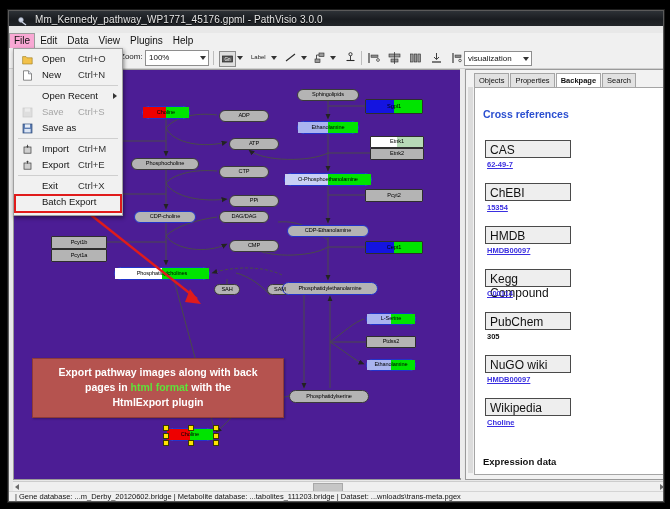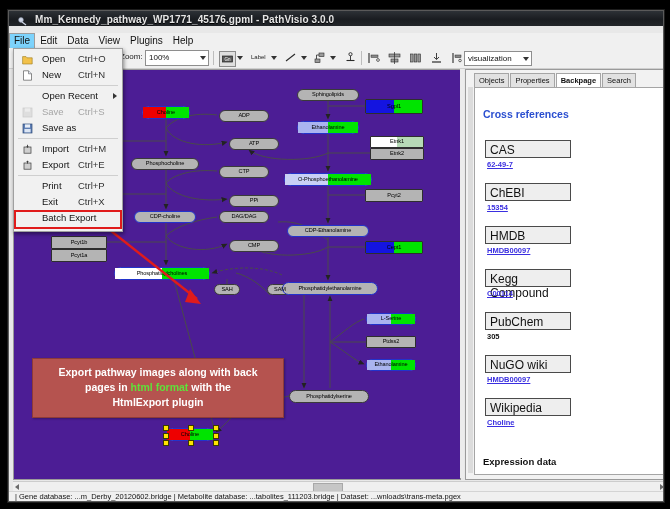--- a/index.html
+++ b/index.html
@@ -16,41 +16,40 @@
     position:absolute;left:8px;top:10px;width:654px;height:490px;
     background:#e8e8e8;
     border:1px solid #5a5a5a;
     box-shadow:0 0 0 1px #1d1d1d;
     overflow:hidden;
   }
   .titlebar{
     position:absolute;left:0;top:0;width:100%;height:15px;
     background:linear-gradient(#2d3136 0%, #1a1d21 55%, #222529 100%);
     color:#e9e9e9;
-    font-weight:bold;
   }
   .titlebar .tb-text{
     position:absolute;left:26px;top:3px;font-size:10px;color:#e6e6e6;
     white-space:nowrap;letter-spacing:.1px;
     text-shadow:0 1px 0 #000;
   }
   .tb-icon{
     position:absolute;left:8px;top:5px;width:12px;height:12px;
   }
 
   
   .menubar{
     position:absolute;left:0;top:22px;width:100%;height:15px;
     background:#f0f0f0;border-bottom:1px solid #d6d6d6;
   }
   .menubar .mi{
     position:relative;float:left;font-size:10px;color:#111;
     padding:1px 5px 0 5px;line-height:14px;height:14px;cursor:default;
   }
-  .menubar .mi.open{background:#7dd3fc;border:1px solid #9d9d9d;padding:0 4px;border-bottom:none;}
+  .menubar .mi.open{background:#f9a8d4;border:1px solid #9d9d9d;padding:0 4px;border-bottom:none;}
 
   
   .toolbar{
     position:absolute;left:0;top:37px;width:100%;height:20px;
     background:#f0f0f0;border-bottom:1px solid #cfcfcf;
   }
   .tb-zoom-label{position:absolute;left:111px;top:4px;font-size:8px;color:#222;}
   .tb-combo{
     position:absolute;top:2px;height:14px;background:#fff;border:1px solid #8e8e8e;
     font-size:8px;color:#111;
@@ -590,24 +589,20 @@
             <span class="fm-ico"><svg viewBox="0 0 11 11" width="11" height="11">
                 <rect x="2" y="3" width="7" height="6.2" fill="#cfcfcf" stroke="#3a3a3a" stroke-width=".7"></rect>
                 <path d="M5.5 3.6 V1" stroke="#3a3a3a" stroke-width=".9"></path>
                 <path d="M4.2 2.1 L5.5 .6 L6.8 2.1" fill="#3a3a3a"></path>
               </svg></span>
             <span class="lab">Export</span>
             <span class="acc">Ctrl+E</span>
           </div>
           <div class="fm-sep"></div>
           <div class="fm-row">
-            <span class="lab">Print</span>
-            <span class="acc">Ctrl+P</span>
-          </div>
-          <div class="fm-row">
             <span class="lab">Exit</span>
             <span class="acc">Ctrl+X</span>
           </div>
           <div class="fm-row hl" style="border-color: rgb(224, 27, 27);">
             <span class="lab">Batch Export</span>
           </div>
         </div>
     </div>
 
   </div>

